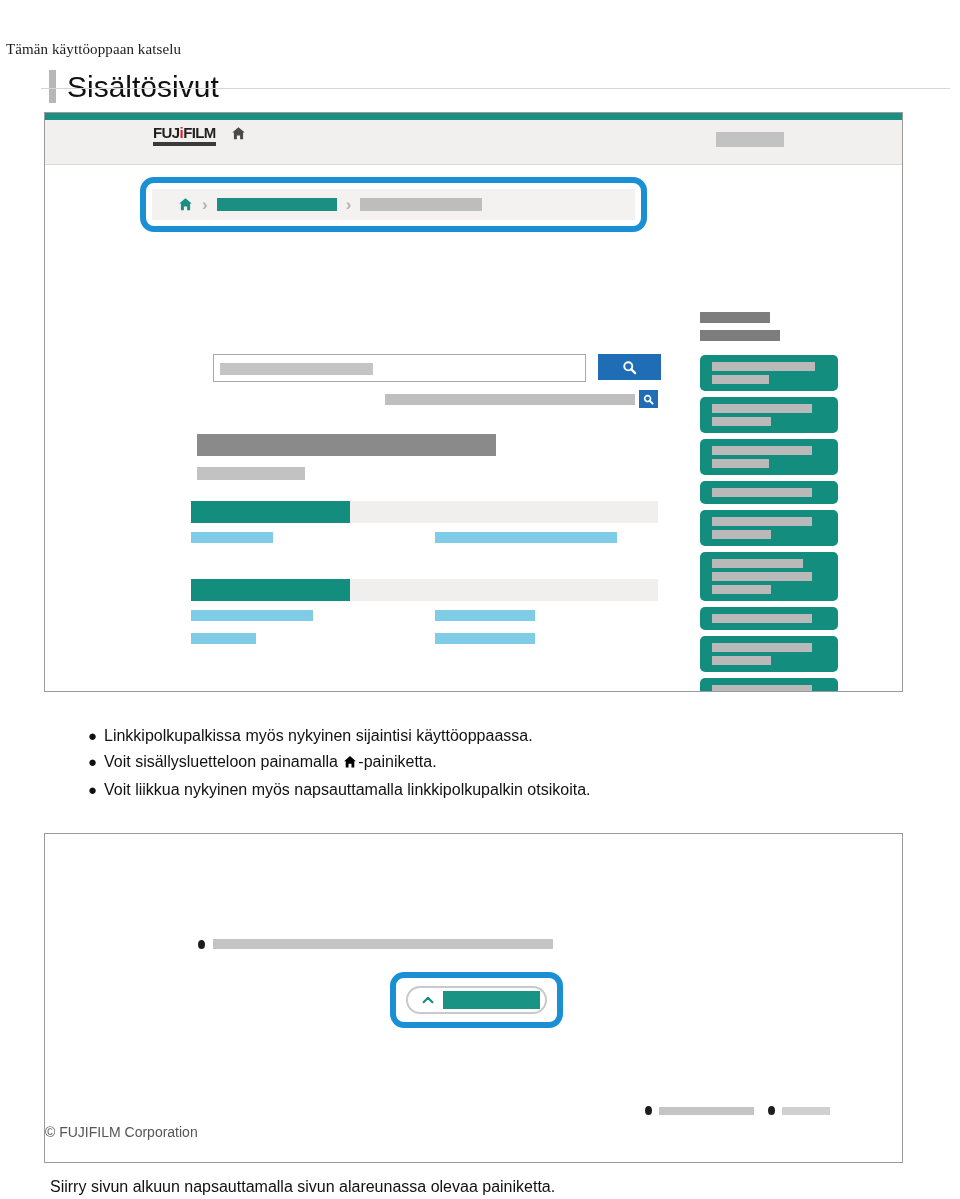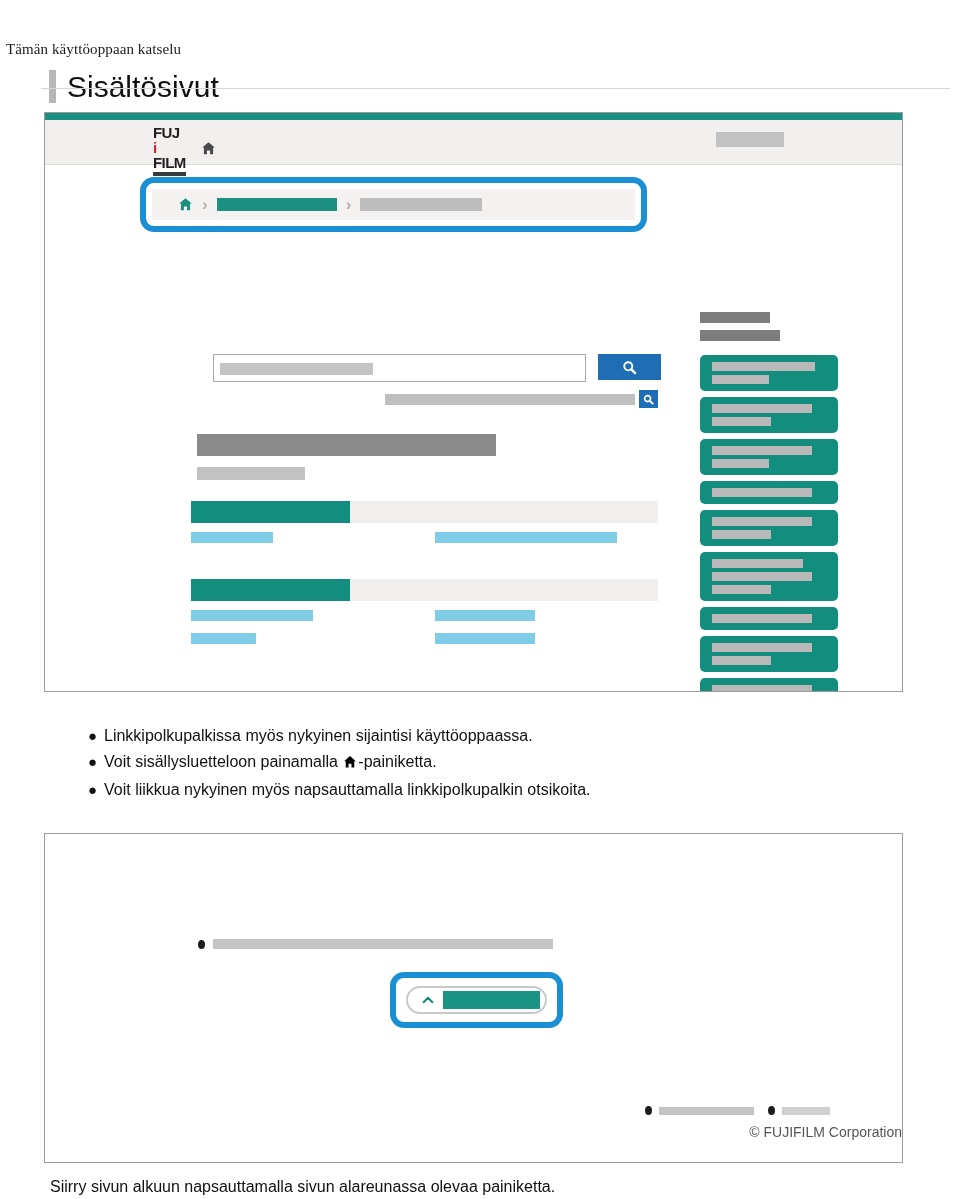--- a/index.html
+++ b/index.html
@@ -111,21 +111,20 @@
     align-items: stretch;
   }
   .fuji-word {
     font-family: "Liberation Sans", sans-serif;
     font-weight: 700;
     font-size: 15px;
     line-height: 15px;
     letter-spacing: -0.6px;
     color: #231f20;
     display: flex;
-    flex-direction: column;
   }
   .fuji-word .dot-i {
     color: #d8202f;
   }
   .fuji-bar {
     margin-top: 2px;
     height: 4px;
     background: #3a3a3a;
   }
   .header-home-icon {
@@ -398,21 +397,21 @@
     margin-left: 7px;
     width: 48px;
     height: 8px;
     background: #d0d0d0;
   }
   .bf-copyright {
     position: absolute;
     left: 0;
     right: 0;
     top: 290px;
-    text-align: right;
+    text-align: left;
     font-size: 14px;
     color: #555555;
     font-family: "Liberation Sans", sans-serif;
   }
 
   
   .bullet-list {
     position: absolute;
     left: 88px;
     top: 723px;

